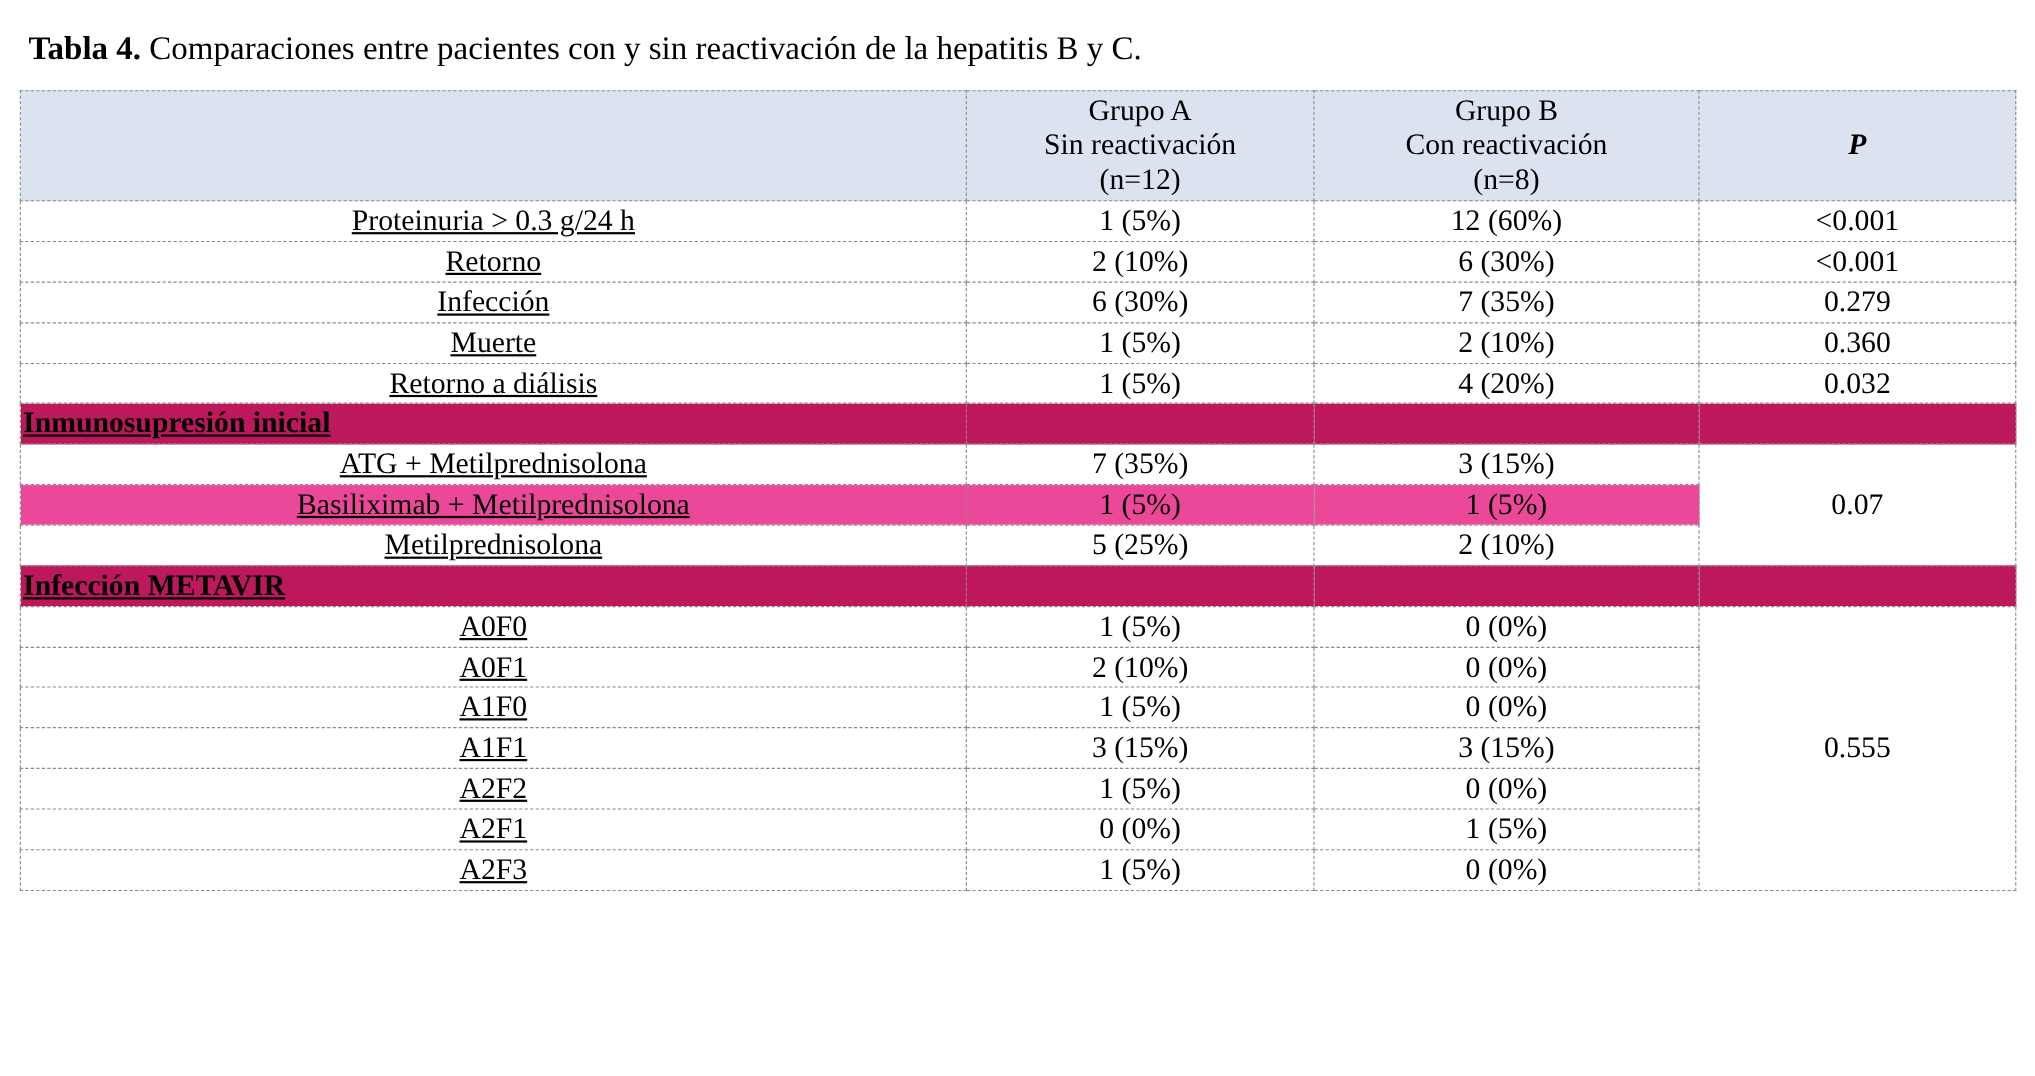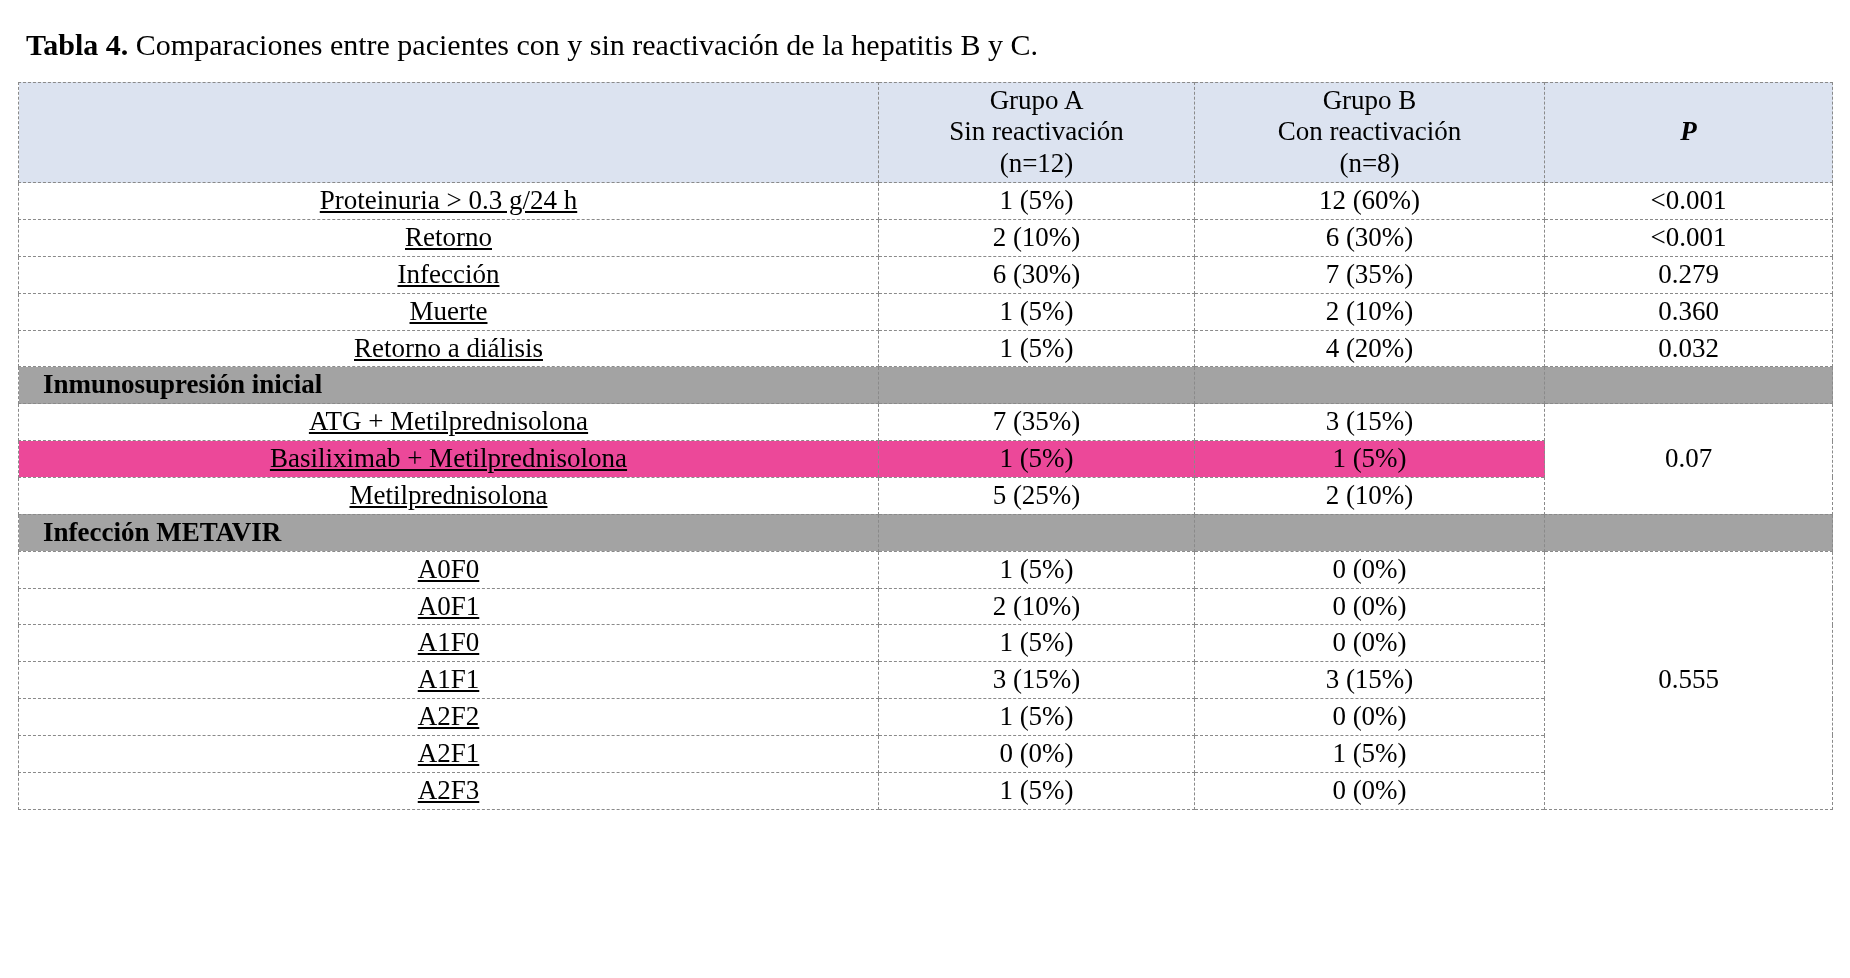--- a/index.html
+++ b/index.html
@@ -58,24 +58,25 @@
     background: #dce3f0;
   }
   thead th .hl {
     display: block;
   }
   thead th.p-col {
     font-style: italic;
     font-weight: bold;
   }
   tr.section-row td {
-    background: #a3a3a3;
+    background: #be185d;
     font-weight: bold;
     text-align: left;
-    padding-left: 24px;
+    padding-left: 2px;
+    text-decoration: underline;
   }
   tr.alt-row td {
     background: #ec4899;
   }
   td.label-cell {
     text-align: center;
     text-decoration: underline;
   }
   td.p-cell {
     vertical-align: middle;

